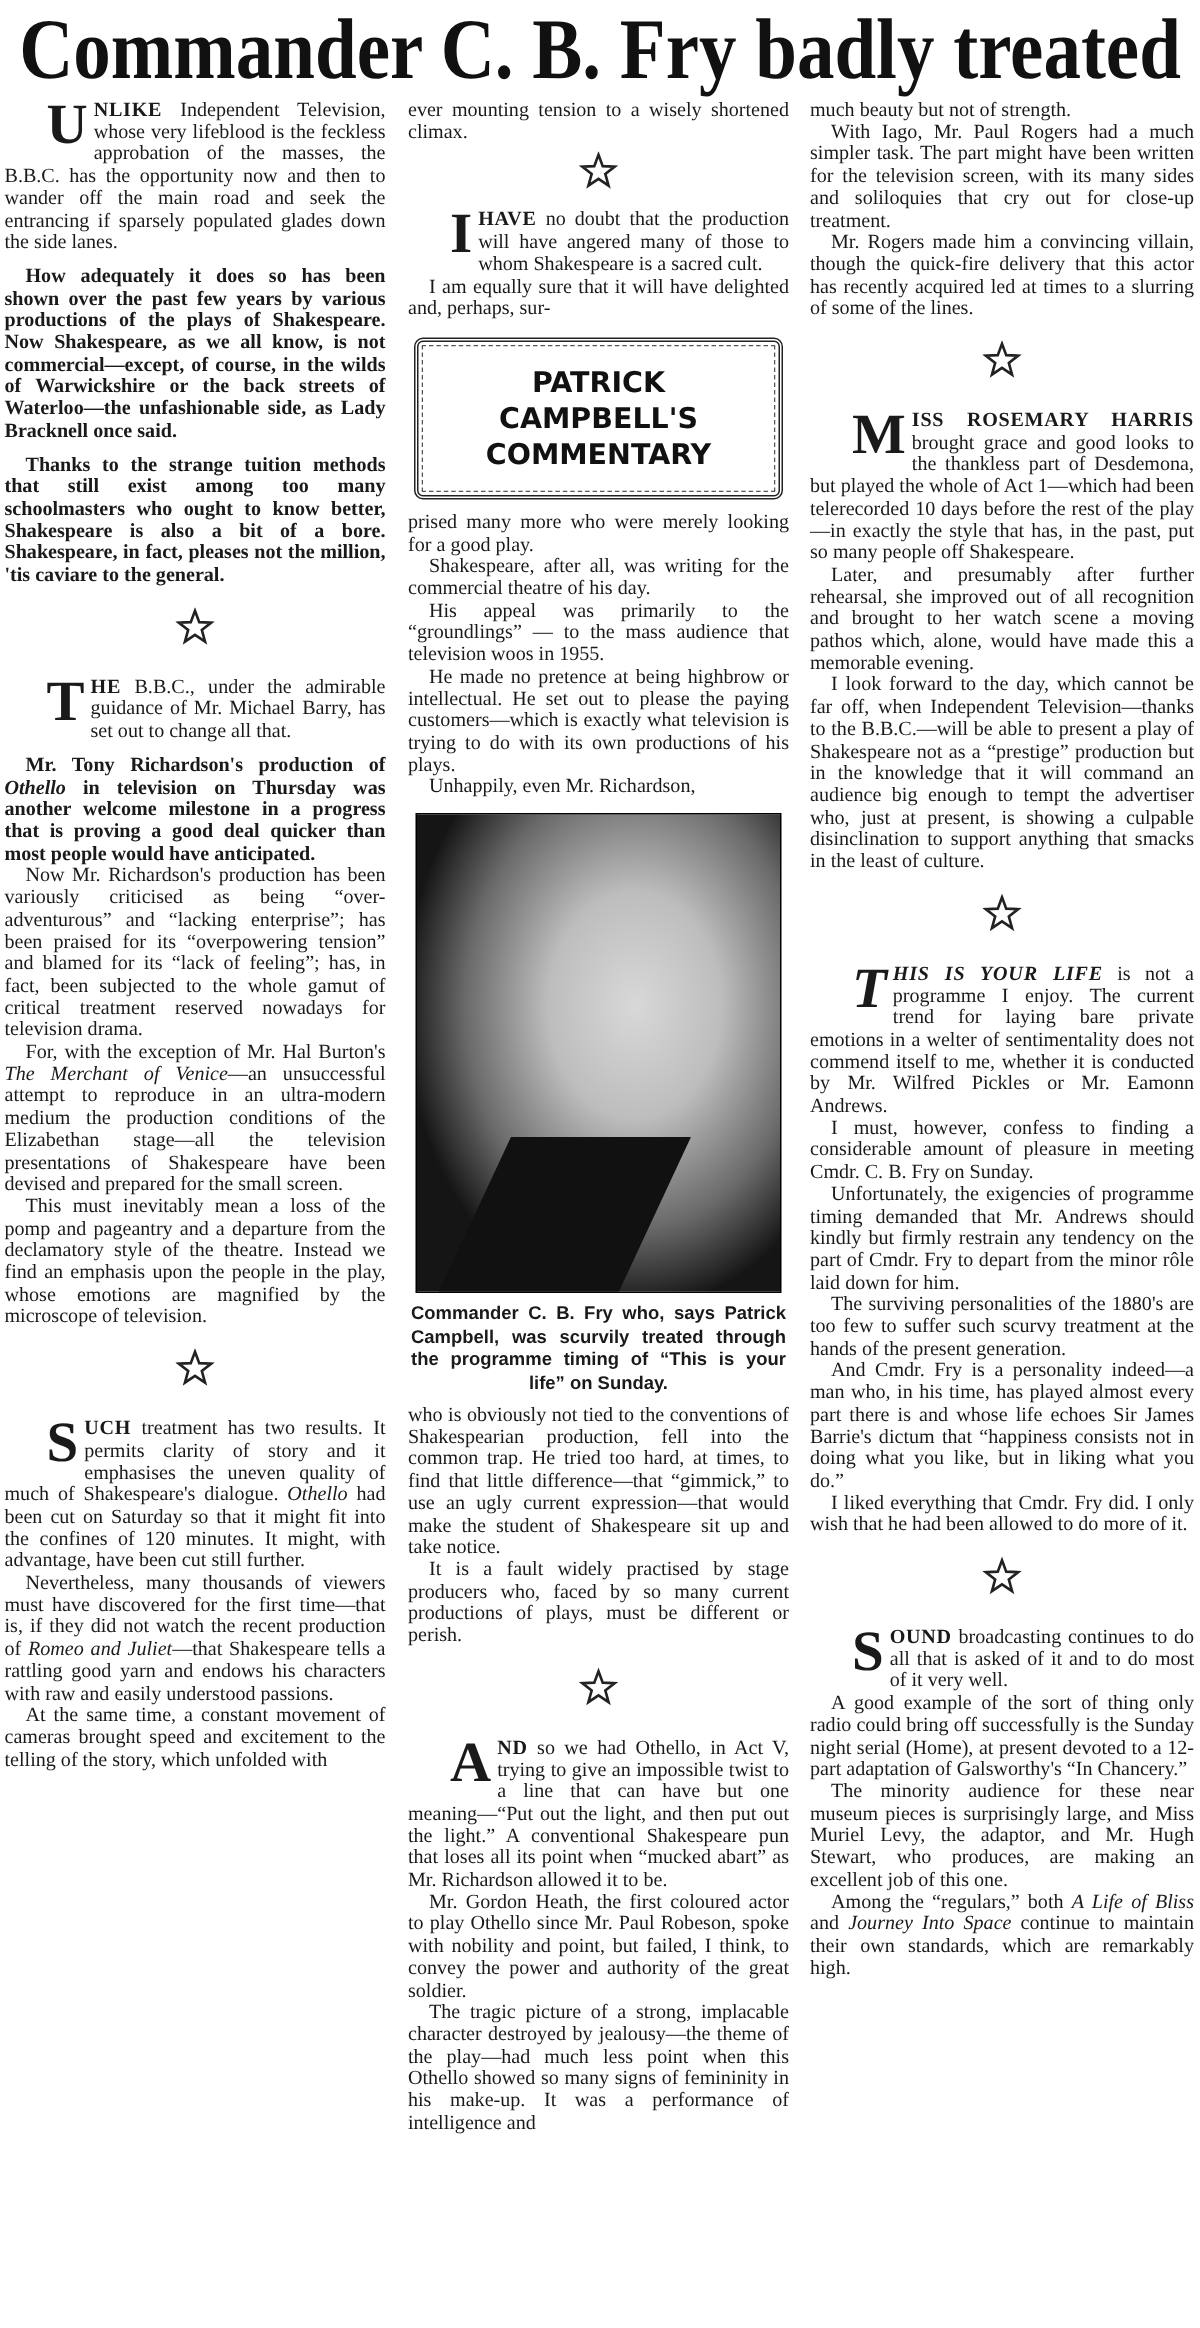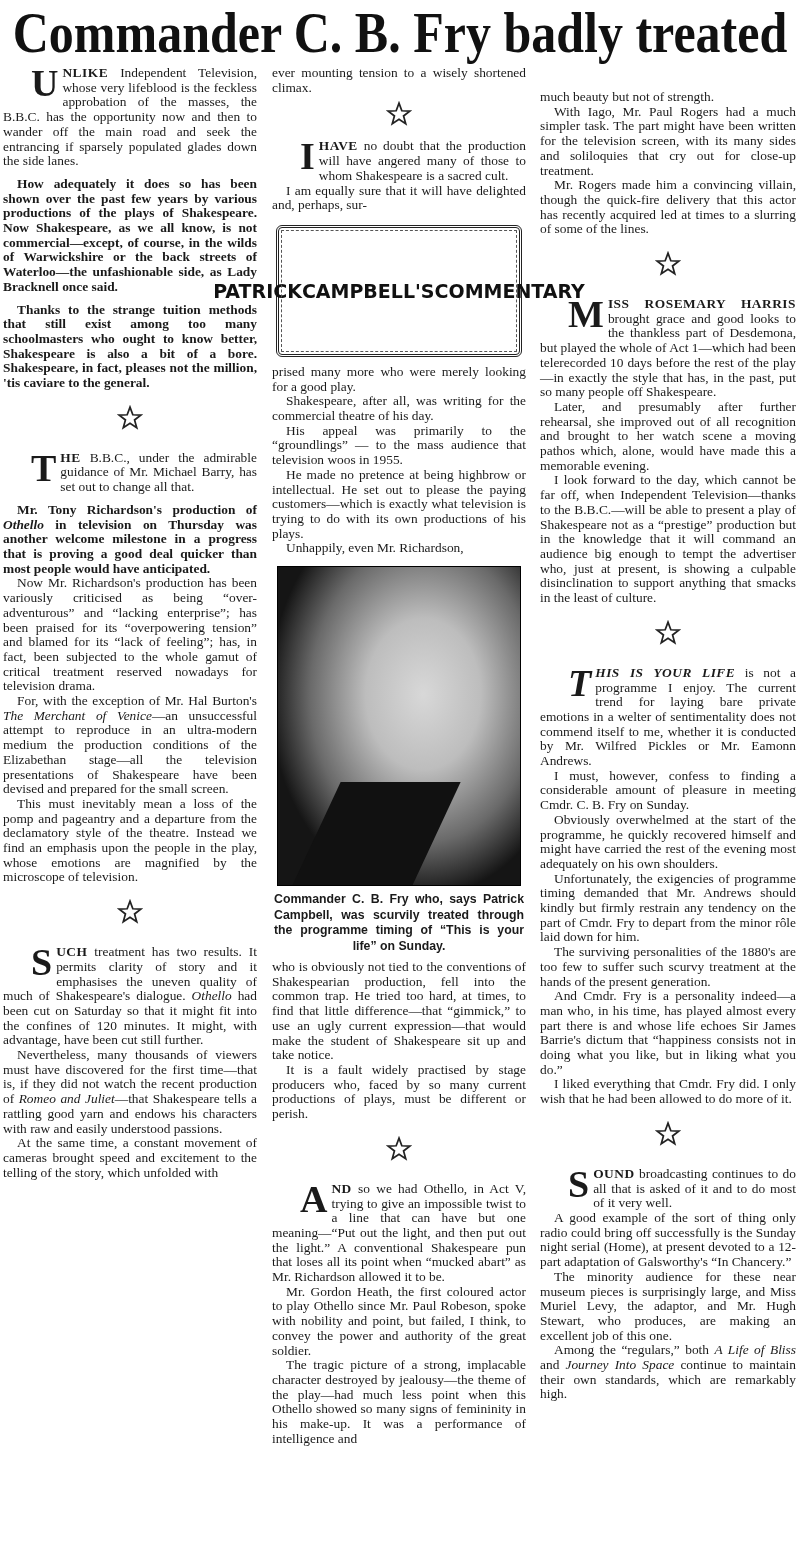--- a/index.html
+++ b/index.html
@@ -21,40 +21,40 @@
     color: #111;
   }
   .col {
     position: absolute; top: 66px;
     font-size: 13.4px; line-height: 14.7px;
     text-align: justify;
     hyphens: manual;
   }
   .col1 { left: 3px; width: 254px; }
   .col2 { left: 272px; width: 254px; }
-  .col3 { left: 540px; width: 256px; margin-top: 24px; }
+  .col3 { left: 540px; width: 256px; }
   .col p { margin: 0 0 0 0; text-indent: 14px; }
   .col p.first { text-indent: 0; }
   .col p.gap { margin-top: 8px; font-weight: bold; }
   .dropcap {
     float: left; font-size: 38px; line-height: 30px; font-weight: bold;
     margin: 2px 4px 0 28px; font-family: "Liberation Serif", serif;
   }
   .dropcap.it { font-style: italic; }
   .capword { font-weight: bold; letter-spacing: 0.5px; }
   .star {
     text-align: center; font-size: 26px; line-height: 26px; height: 30px;
     margin: 14px 0 16px 0; color: #222;
   }
   .star svg { width: 26px; height: 26px; }
   .boxad {
-    width: 246px; height: 132px; margin: 12px auto 8px auto;
+    width: 246px; height: 108px; margin: 12px auto 8px auto;
     border: 3px double #222; border-radius: 6px;
     box-sizing: border-box;
-    display: flex; flex-direction: row; justify-content: center; align-items: center;
+    display: flex; flex-direction: column; justify-content: center; align-items: center;
     font-family: "DejaVu Sans", sans-serif; font-weight: bold; font-size: 19px; line-height: 24px;
     text-align: center; color: #111;
     outline: 1px dashed #555; outline-offset: -6px;
   }
   .photo {
     width: 242px; height: 318px; margin: 10px auto 6px auto;
     background: radial-gradient(ellipse at 60% 40%, #d8d8d8 0%, #bdbdbd 28%, #6a6a6a 55%, #151515 75%);
     position: relative; overflow: hidden; border: 1px solid #000;
   }
   .photo .collar {
@@ -146,21 +146,20 @@
   </p>
   <p>Later, and presumably after further rehearsal, she improved out of all recognition and brought to her watch scene a moving pathos which, alone, would have made this a memorable evening.</p>
   <p>I look forward to the day, which cannot be far off, when Independent Television—thanks to the B.B.C.—will be able to present a play of Shakespeare not as a “prestige” production but in the knowledge that it will command an audience big enough to tempt the advertiser who, just at present, is showing a culpable disinclination to support anything that smacks in the least of culture.</p>
   <div class="star"><svg viewBox="0 0 24 24">
         <polygon points="12,2 14.6,9 22,9.3 16.2,13.8 18.2,21 12,16.8 5.8,21 7.8,13.8 2,9.3 9.4,9" fill="none" stroke="#222" stroke-width="1.6"></polygon>
       </svg></div>
   <p class="first">
     <span class="dropcap it">T</span><span class="capword it">HIS IS YOUR LIFE</span> <span>is not a programme I enjoy. The current trend for laying bare private emotions in a welter of sentimentality does not commend itself to me, whether it is conducted by Mr. Wilfred Pickles or Mr. Eamonn Andrews.</span>
   </p>
   <p>I must, however, confess to finding a considerable amount of pleasure in meeting Cmdr. C. B. Fry on Sunday.</p>
-  <p>Obviously overwhelmed at the start of the programme, he quickly recovered himself and might have carried the rest of the evening most adequately on his own shoulders.</p>
   <p>Unfortunately, the exigencies of programme timing demanded that Mr. Andrews should kindly but firmly restrain any tendency on the part of Cmdr. Fry to depart from the minor rôle laid down for him.</p>
   <p>The surviving personalities of the 1880's are too few to suffer such scurvy treatment at the hands of the present generation.</p>
   <p>And Cmdr. Fry is a personality indeed—a man who, in his time, has played almost every part there is and whose life echoes Sir James Barrie's dictum that “happiness consists not in doing what you like, but in liking what you do.”</p>
   <p>I liked everything that Cmdr. Fry did. I only wish that he had been allowed to do more of it.</p>
   <div class="star"><svg viewBox="0 0 24 24">
         <polygon points="12,2 14.6,9 22,9.3 16.2,13.8 18.2,21 12,16.8 5.8,21 7.8,13.8 2,9.3 9.4,9" fill="none" stroke="#222" stroke-width="1.6"></polygon>
       </svg></div>
   <p class="first">
     <span class="dropcap">S</span><span class="capword">OUND</span> <span>broadcasting continues to do all that is asked of it and to do most of it very well.</span>
   </p>

